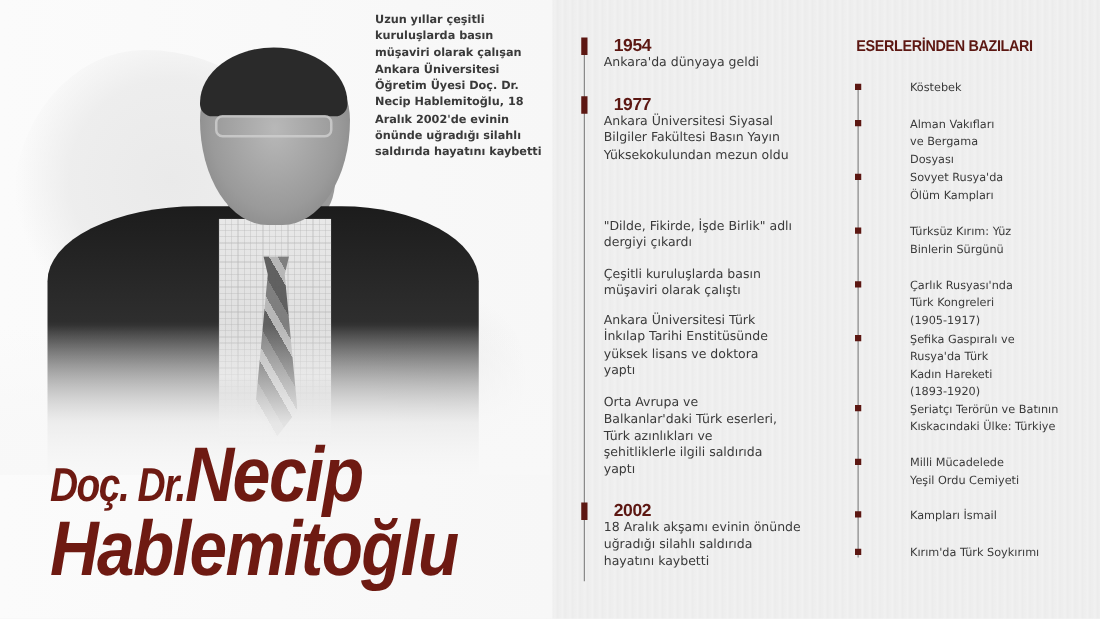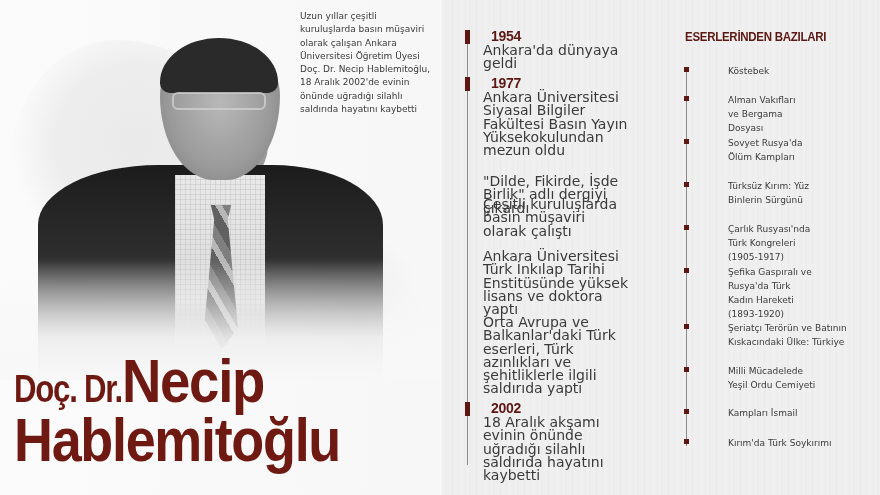--- a/index.html
+++ b/index.html
@@ -67,43 +67,43 @@
     position: absolute; left: 172px; top: 92px; width: 94px; height: 18px;
     border: 2px solid #d0d0d0; border-radius: 6px; opacity: .8;
   }
   .photo-fade {
     position: absolute; left: 0; top: 260px; width: 440px; height: 130px;
     background: linear-gradient(180deg, rgba(248,248,248,0) 0%, rgba(248,248,248,.85) 60%, #f8f8f8 100%);
   }
 
   .intro {
     position: absolute; left: 300px; top: 10px; width: 135px;
-    font-size: 9px; line-height: 13.3px; color: #3a3a3a;
+    font-size: 9px; line-height: 13.3px; color: #3a3a3a; font-weight: bold;
   }
 
   .name-block {
-    position: absolute; left: 14px; top: 345px;
+    position: absolute; left: 40px; top: 345px;
     font-family: "Liberation Sans", sans-serif; font-weight: bold;
-    color: #6e1a12; letter-spacing: -1.5px;
+    color: #6e1a12; letter-spacing: -1.5px; font-style: italic;
   }
   .name-l1 { display: flex; align-items: baseline; height: 64px; }
   .name-prefix { font-size: 38px; transform: scaleX(.82); transform-origin: left; margin-right: -24px; }
   .name-first { font-size: 62px; transform: scaleX(.88); transform-origin: left; }
   .name-last { font-size: 62px; transform: scaleX(.87); transform-origin: left; display: block; margin-top: 0px; line-height: 62px; }
 
   
   .timeline { position: absolute; left: 465px; top: 28px; width: 190px; }
   .tl-line { position: absolute; left: 2px; top: 5px; width: 1px; height: 432px; background: #8a8a8a; }
   .tl-item { position: absolute; left: 0; width: 190px; }
   .tl-marker { position: absolute; left: 0; top: 2px; width: 5px; height: 14px; background: #5c1712; }
   .tl-year {
     margin-left: 26px; font-family: "Liberation Sans", sans-serif; font-weight: bold;
     font-size: 14px; line-height: 16px; color: #5c1712; letter-spacing: -0.3px;
   }
-  .tl-text { margin-left: 18px; font-size: 14px; line-height: 13.3px; color: #3a3a3a; }
+  .tl-text { margin-left: 18px; font-size: 10px; line-height: 13.3px; color: #3a3a3a; }
 
   
   .works { position: absolute; left: 683px; top: 30px; width: 190px; }
   .works-title {
     margin-left: 2px; font-family: "Liberation Sans", sans-serif; font-weight: bold;
     font-size: 12.5px; color: #5c1712; letter-spacing: -0.3px; transform: scaleX(.92); transform-origin: left;
   }
   .works-line { position: absolute; left: 3px; top: 38px; width: 1px; height: 378px; background: #8a8a8a; }
   .work-item { position: absolute; left: 0; width: 190px; }
   .work-bullet { position: absolute; left: 1px; top: 3px; width: 5px; height: 5px; background: #5c1712; }
@@ -150,21 +150,21 @@
   <div class="tl-item" style="top:47px">
     <div class="tl-marker"></div>
     <div class="tl-year">1977</div>
     <div class="tl-text" style="width:150px">Ankara Üniversitesi Siyasal Bilgiler Fakültesi Basın Yayın Yüksekokulundan mezun oldu</div>
   </div>
 
   <div class="tl-item" style="top:147px">
     <div class="tl-text" style="width:160px">"Dilde, Fikirde, İşde Birlik" adlı dergiyi çıkardı</div>
   </div>
 
-  <div class="tl-item" style="top:170px">
+  <div class="tl-item" style="top:185px">
     <div class="tl-text" style="width:140px">Çeşitli kuruluşlarda basın müşaviri olarak çalıştı</div>
   </div>
 
   <div class="tl-item" style="top:222px">
     <div class="tl-text" style="width:150px">Ankara Üniversitesi Türk İnkılap Tarihi Enstitüsünde yüksek lisans ve doktora yaptı</div>
   </div>
 
   <div class="tl-item" style="top:288px">
     <div class="tl-text" style="width:145px">Orta Avrupa ve Balkanlar'daki Türk eserleri, Türk azınlıkları ve şehitliklerle ilgili saldırıda yaptı</div>
   </div>

